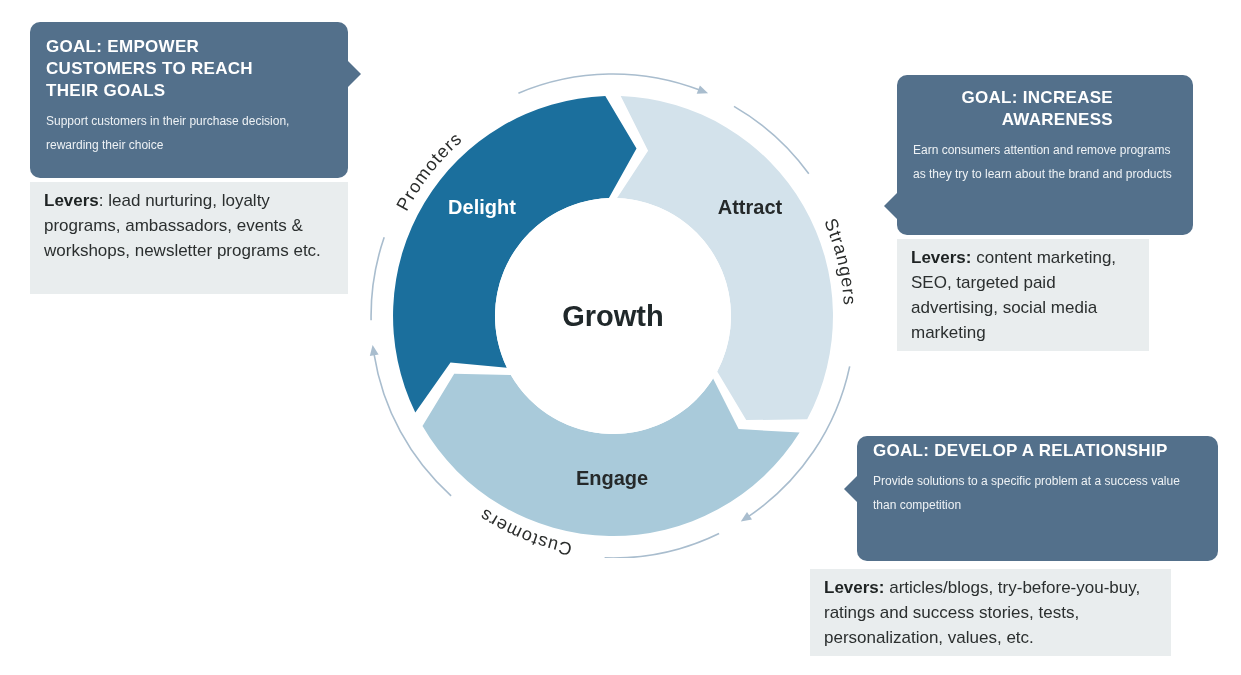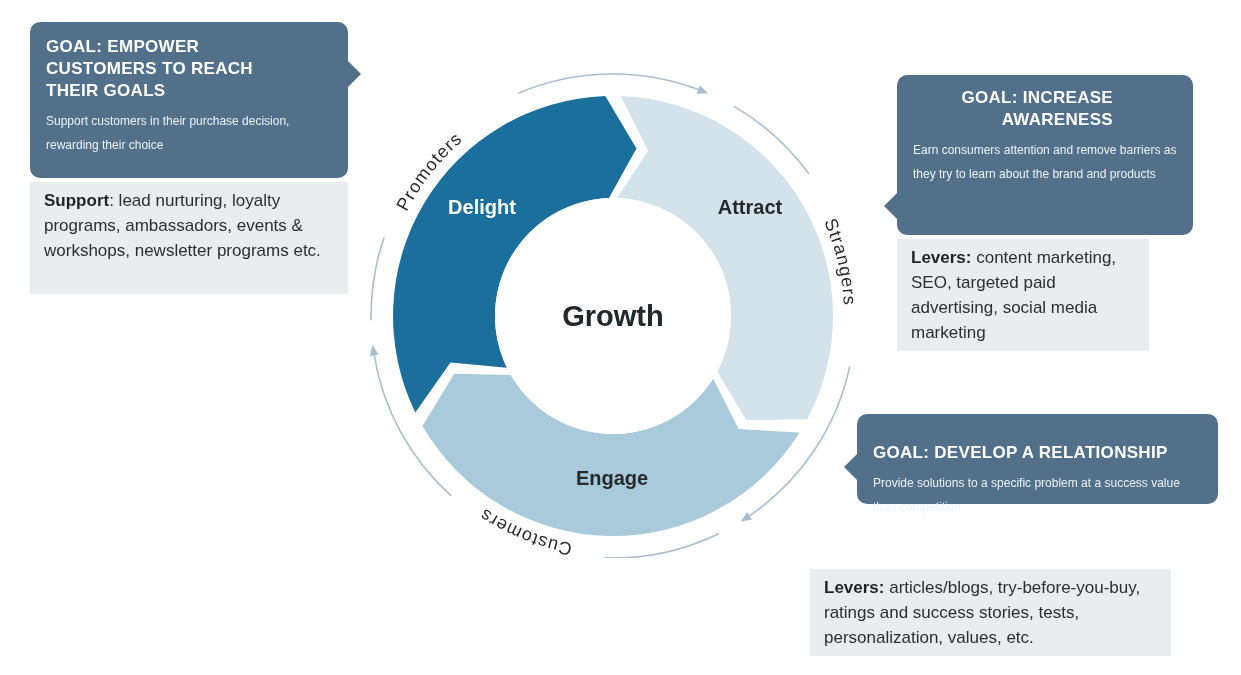--- a/index.html
+++ b/index.html
@@ -26,46 +26,46 @@
   #panel-delight{left:30px;top:22px;width:318px;height:156px;}
   #panel-delight .pointer{top:38px;}
   #panel-delight h3{max-width:250px;}
   #levers-delight{left:30px;top:182px;width:318px;min-height:112px;}
 
   #panel-attract{left:897px;top:75px;width:296px;height:160px;padding-top:12px;}
   #panel-attract .pointer{top:117px;}
   #panel-attract h3{max-width:200px;text-align:right;}
   #levers-attract{left:897px;top:239px;width:252px;min-height:80px;}
 
-  #panel-engage{left:857px;top:414px;width:361px;height:90px;padding-top:28px;}
+  #panel-engage{left:857px;top:436px;width:361px;height:125px;padding-top:4px;}
   #panel-engage .pointer{top:39px;}
   #levers-engage{left:810px;top:569px;width:361px;min-height:80px;}
 
   
   #flywheel{position:absolute;left:368px;top:68px;width:490px;height:490px;}
   .seg-label{font-size:20px;font-weight:bold;fill:#25292a;}
   .seg-label.light{fill:#ffffff;}
   .center-label{font-size:29px;font-weight:bold;fill:#20282a;}
   .ring-label{font-size:18px;fill:#2b2d2c;letter-spacing:1px;}
 </style>
 </head>
 <body>
 
 <div class="stage">
 
   <div class="panel" id="panel-delight">
     <h3>GOAL: EMPOWER CUSTOMERS TO REACH THEIR GOALS</h3>
     <p>Support customers in their purchase decision, rewarding their choice</p>
     <div class="pointer right"></div>
   </div>
-  <div class="levers" id="levers-delight"><b>Support</b><span>: lead nurturing, loyalty programs, ambassadors, events &amp; workshops, newsletter programs etc.</span></div>
+  <div class="levers" id="levers-delight"><b>Levers</b><span>: lead nurturing, loyalty programs, ambassadors, events &amp; workshops, newsletter programs etc.</span></div>
 
   <div class="panel" id="panel-attract">
     <h3>GOAL: INCREASE AWARENESS</h3>
-    <p>Earn consumers attention and remove barriers as they try to learn about the brand and products</p>
+    <p>Earn consumers attention and remove programs as they try to learn about the brand and products</p>
     <div class="pointer left"></div>
   </div>
   <div class="levers" id="levers-attract"><b>Levers:</b><span> content marketing, SEO, targeted paid advertising, social media marketing</span></div>
 
   <div class="panel" id="panel-engage">
     <h3>GOAL: DEVELOP A RELATIONSHIP</h3>
     <p>Provide solutions to a specific problem at a success value than competition</p>
     <div class="pointer left"></div>
   </div>
   <div class="levers" id="levers-engage"><b>Levers:</b><span> articles/blogs, try-before-you-buy, ratings and success stories, tests, personalization, values, etc.</span></div>

